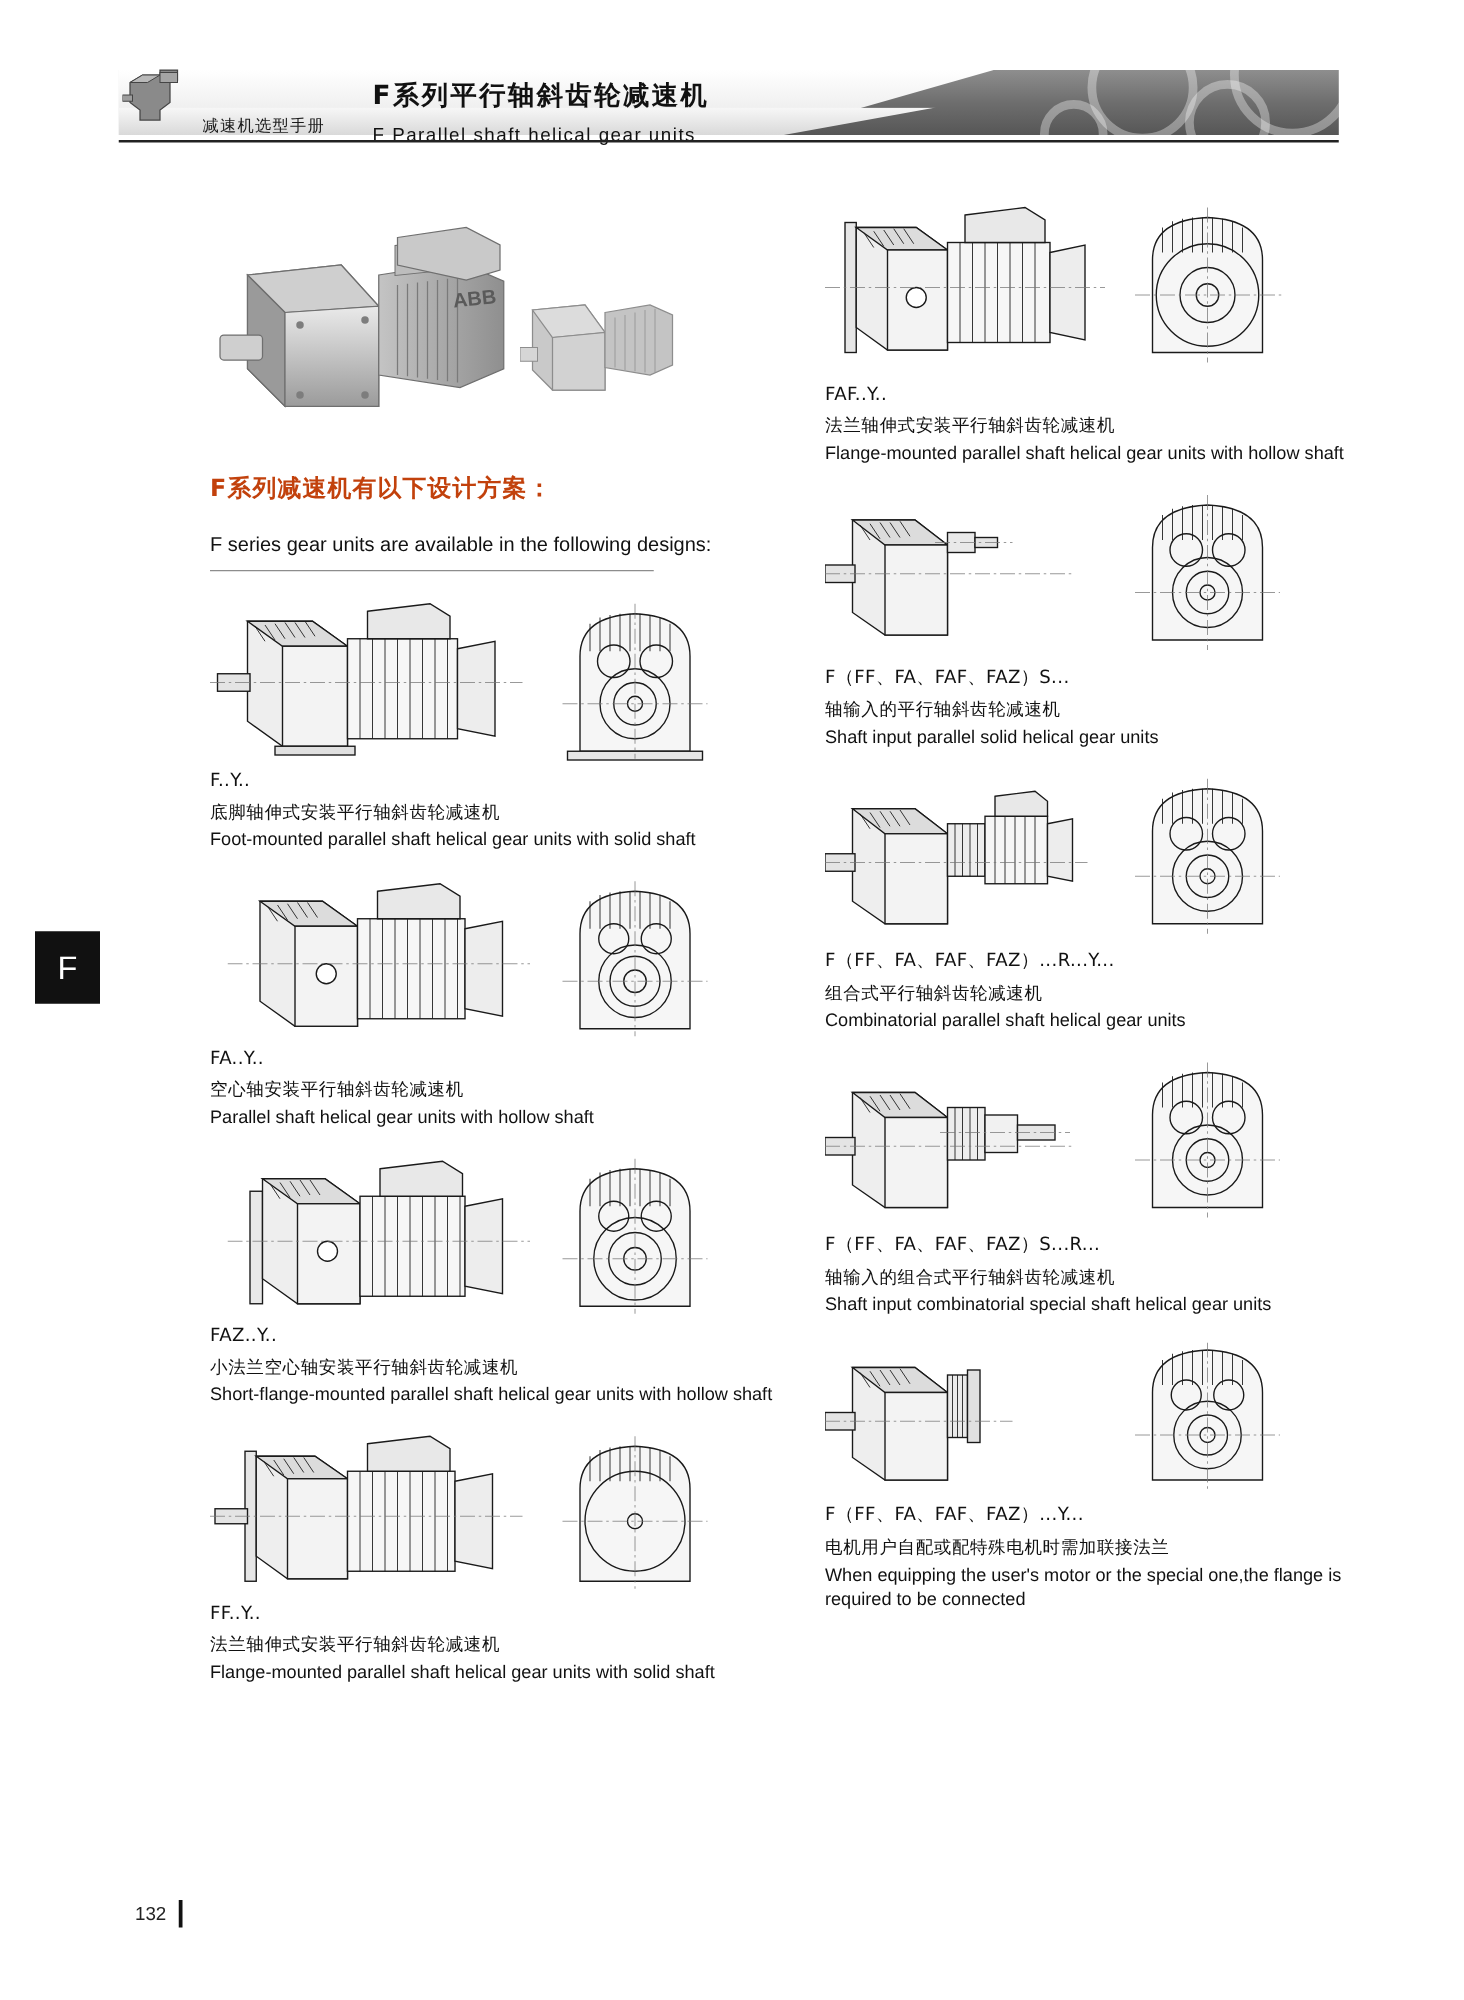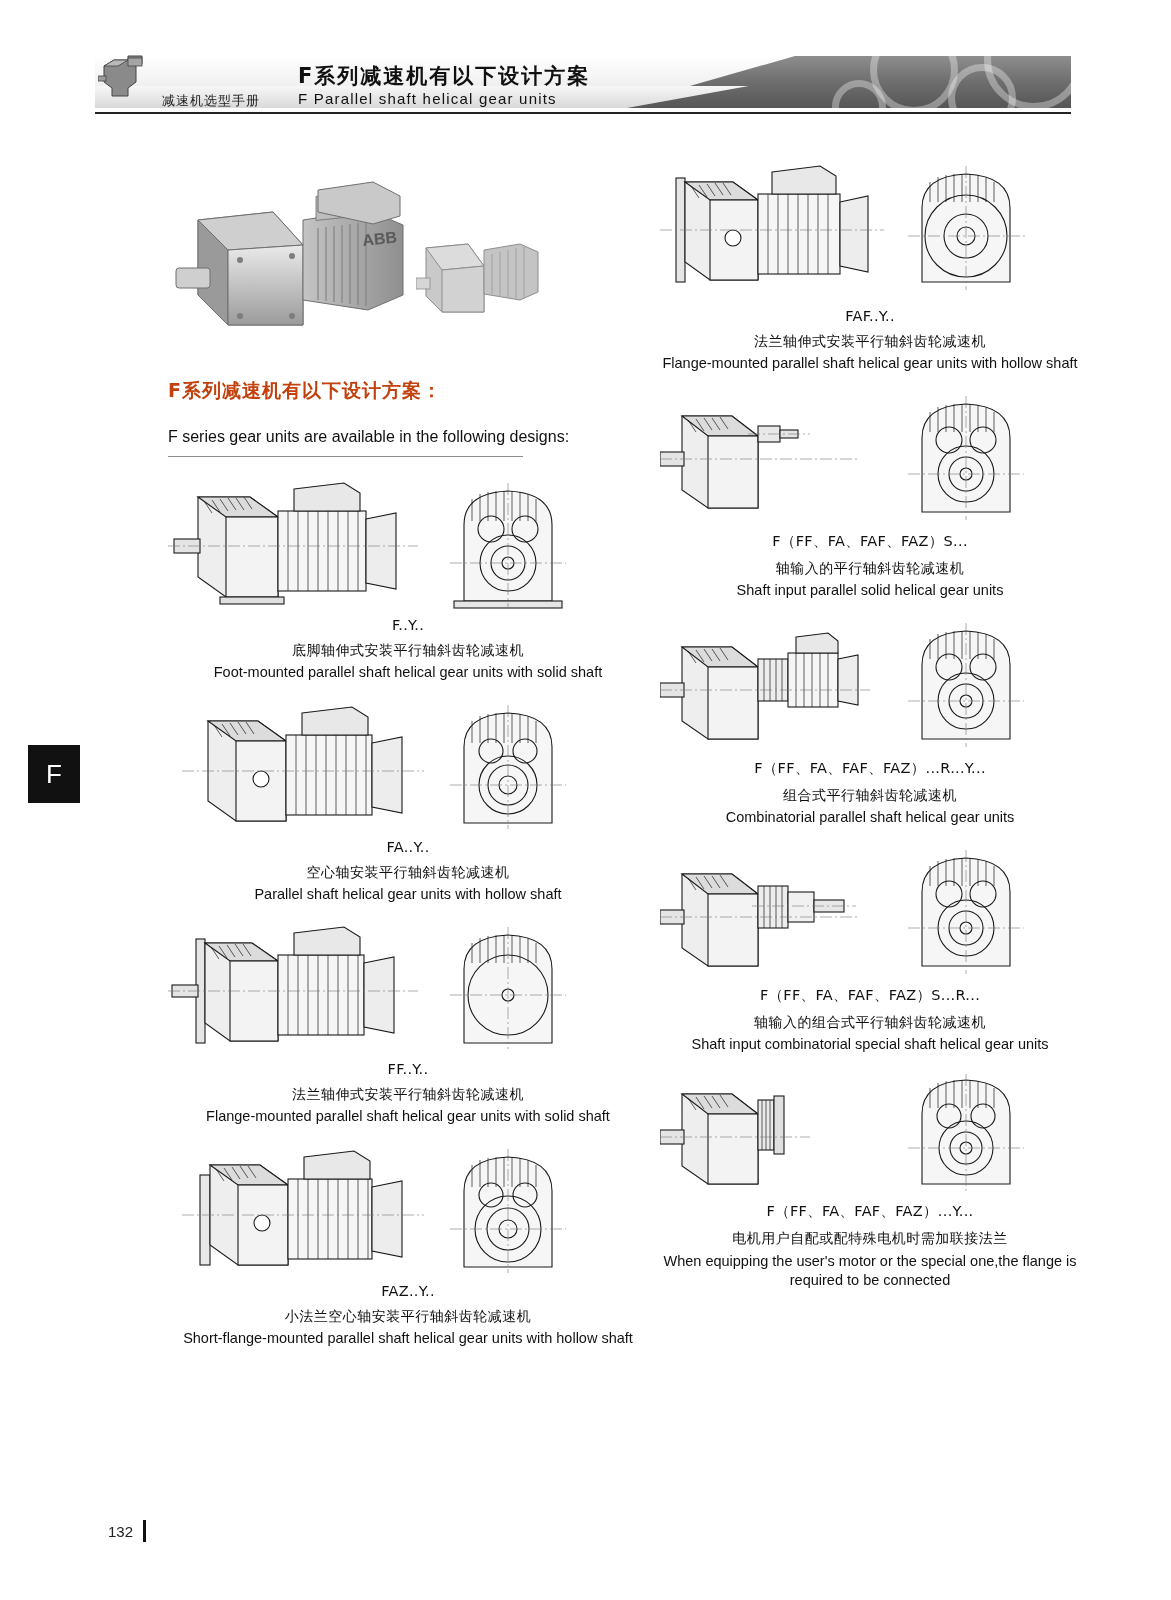--- a/index.html
+++ b/index.html
@@ -63,21 +63,21 @@
     position: absolute;
     left: 298px; top: 62px;
     font-size: 21px;
     font-weight: bold;
     letter-spacing: 2px;
     color: #111;
     font-family: "DejaVu Sans", sans-serif;
   }
   .header-title-en {
     position: absolute;
-    left: 298px; top: 90px;
+    left: 298px; top: 100px;
     font-size: 15px;
     letter-spacing: 1.2px;
     color: #111;
     font-family: "Liberation Sans", sans-serif;
   }
   .header-sub-zh {
     position: absolute;
     left: 162px; top: 92px;
     font-size: 13px;
     color: #1a1a1a;
@@ -155,21 +155,20 @@
   .intro-rule {
     margin-top: 10px;
     width: 355px;
     height: 1px;
     background: #8d8d8d;
   }
 
   
   .caption {
     margin-top: 8px;
-    text-align: center;
   }
   .cap-code {
     font-size: 14.5px;
     color: #111;
     margin-bottom: 7px;
     letter-spacing: 0.3px;
     font-family: "DejaVu Sans", sans-serif;
   }
   .cap-zh {
     font-size: 14px;
@@ -218,21 +217,21 @@
   <div class="header-swoosh2"></div>
 </div>
 
 <svg class="header-logo" viewBox="0 0 58 50">
   <polygon points="6,30 6,14 16,8 30,8 30,4 44,4 44,12 38,12 38,30 30,36 30,44 14,44 14,36" fill="#8a8a8a" stroke="#444" stroke-width="1"></polygon>
   <polygon points="6,14 16,8 30,8 20,14" fill="#b9b9b9" stroke="#444" stroke-width="0.8"></polygon>
   <rect x="30" y="6" width="14" height="8" fill="#a5a5a5" stroke="#444" stroke-width="0.8"></rect>
   <rect x="0" y="24" width="8" height="5" fill="#9d9d9d" stroke="#444" stroke-width="0.8"></rect>
 </svg>
 
-<div class="header-title-zh">F系列减速机有以下设计方案</div>
+<div class="header-title-zh">F系列平行轴斜齿轮减速机</div>
 <div class="header-title-en">F Parallel shaft helical gear units</div>
 <div class="header-sub-zh">减速机选型手册</div>
 <div class="header-rule"></div>
 
 <div class="side-tab">
   <span>F</span>
 </div>
 
 <div class="col-left">
 
@@ -435,20 +434,83 @@
       </svg>
     </div>
     <div class="caption">
       <div class="cap-code">FA..Y..</div>
       <div class="cap-zh">空心轴安装平行轴斜齿轮减速机</div>
       <div class="cap-en">Parallel shaft helical gear units with hollow shaft</div>
     </div>
   </div>
 
   <div class="blk" style="margin-top:18px;">
+    <div class="fig-row" style="padding-left:14px;">
+      <svg class="fig-svg" width="256" height="130" viewBox="0 0 256 130">
+        <g fill="none" stroke="#1a1a1a" stroke-width="1.1">
+          <rect x="18" y="30" width="10" height="90" fill="#e8e8e8"></rect>
+          <polygon points="28,20 28,100 56,120 106,120 106,40 78,20" fill="#eee"></polygon>
+          <polygon points="28,20 78,20 106,40 56,40" fill="#dcdcdc"></polygon>
+          <rect x="56" y="40" width="50" height="80" fill="#f3f3f3"></rect>
+          <g stroke-width="0.7">
+            <line x1="34" y1="24" x2="42" y2="36"></line>
+              <line x1="42" y1="23" x2="50" y2="35"></line>
+            <line x1="50" y1="22" x2="58" y2="34"></line>
+              <line x1="58" y1="21" x2="66" y2="33"></line>
+            <line x1="66" y1="21" x2="74" y2="33"></line>
+          </g>
+          <rect x="106" y="34" width="84" height="80" fill="#f6f6f6"></rect>
+          <g stroke-width="0.7">
+            <line x1="116" y1="34" x2="116" y2="114"></line>
+              <line x1="126" y1="34" x2="126" y2="114"></line>
+            <line x1="136" y1="34" x2="136" y2="114"></line>
+              <line x1="146" y1="34" x2="146" y2="114"></line>
+            <line x1="156" y1="34" x2="156" y2="114"></line>
+              <line x1="166" y1="34" x2="166" y2="114"></line>
+            <line x1="176" y1="34" x2="176" y2="114"></line>
+              <line x1="186" y1="34" x2="186" y2="114"></line>
+          </g>
+          <polygon points="190,42 220,36 220,112 190,106" fill="#ededed"></polygon>
+          <polygon points="122,12 172,6 188,16 188,34 122,34" fill="#e8e8e8"></polygon>
+          <circle cx="80" cy="78" r="8" fill="#fff"></circle>
+          <line x1="0" y1="70" x2="242" y2="70" stroke="#777" stroke-width="0.6" stroke-dasharray="12,3,2,3"></line>
+        </g>
+      </svg>
+      <svg class="fig-svg" width="150" height="130" viewBox="0 0 150 130">
+        <g fill="none" stroke="#1a1a1a" stroke-width="1.1">
+          <path d="M18 122 L18 46 Q18 14 62 12 Q106 14 106 46 L106 122 Z" fill="#f6f6f6"></path>
+          <g stroke-width="0.7">
+            <line x1="26" y1="20" x2="26" y2="42"></line>
+              <line x1="34" y1="15" x2="34" y2="42"></line>
+            <line x1="42" y1="13" x2="42" y2="42"></line>
+              <line x1="50" y1="12" x2="50" y2="42"></line>
+            <line x1="58" y1="12" x2="58" y2="42"></line>
+              <line x1="66" y1="12" x2="66" y2="42"></line>
+            <line x1="74" y1="13" x2="74" y2="42"></line>
+              <line x1="82" y1="15" x2="82" y2="42"></line>
+            <line x1="90" y1="20" x2="90" y2="42"></line>
+          </g>
+          <circle cx="62" cy="84" r="33"></circle>
+          <circle cx="62" cy="84" r="21"></circle>
+          <circle cx="62" cy="84" r="9"></circle>
+          <circle cx="45" cy="50" r="12"></circle>
+          <circle cx="79" cy="50" r="12"></circle>
+          <line x1="62" y1="4" x2="62" y2="128" stroke="#777" stroke-width="0.6" stroke-dasharray="12,3,2,3"></line>
+          <line x1="4" y1="84" x2="120" y2="84" stroke="#777" stroke-width="0.6" stroke-dasharray="12,3,2,3"></line>
+        </g>
+      </svg>
+    </div>
+    <div class="caption">
+      <div class="cap-code">FAZ..Y..</div>
+      <div class="cap-zh">小法兰空心轴安装平行轴斜齿轮减速机</div>
+      <div class="cap-en">Short-flange-mounted parallel shaft helical gear units with hollow shaft</div>
+    </div>
+  </div>
+
+  <div class="blk" style="margin-top:18px;">
     <div class="fig-row">
       <svg class="fig-svg" width="270" height="130" viewBox="0 0 270 130">
         <g fill="none" stroke="#1a1a1a" stroke-width="1.1">
           <rect x="28" y="16" width="9" height="104" fill="#e6e6e6"></rect>
           <polygon points="37,20 37,100 62,118 110,118 110,38 84,20" fill="#eee"></polygon>
           <polygon points="37,20 84,20 110,38 62,38" fill="#dcdcdc"></polygon>
           <rect x="62" y="38" width="48" height="80" fill="#f3f3f3"></rect>
           <g stroke-width="0.7">
             <line x1="43" y1="24" x2="51" y2="36"></line>
               <line x1="51" y1="23" x2="59" y2="35"></line>
@@ -494,83 +556,20 @@
         </g>
       </svg>
     </div>
     <div class="caption">
       <div class="cap-code">FF..Y..</div>
       <div class="cap-zh">法兰轴伸式安装平行轴斜齿轮减速机</div>
       <div class="cap-en">Flange-mounted parallel shaft helical gear units with solid shaft</div>
     </div>
   </div>
 
-  <div class="blk" style="margin-top:18px;">
-    <div class="fig-row" style="padding-left:14px;">
-      <svg class="fig-svg" width="256" height="130" viewBox="0 0 256 130">
-        <g fill="none" stroke="#1a1a1a" stroke-width="1.1">
-          <rect x="18" y="30" width="10" height="90" fill="#e8e8e8"></rect>
-          <polygon points="28,20 28,100 56,120 106,120 106,40 78,20" fill="#eee"></polygon>
-          <polygon points="28,20 78,20 106,40 56,40" fill="#dcdcdc"></polygon>
-          <rect x="56" y="40" width="50" height="80" fill="#f3f3f3"></rect>
-          <g stroke-width="0.7">
-            <line x1="34" y1="24" x2="42" y2="36"></line>
-              <line x1="42" y1="23" x2="50" y2="35"></line>
-            <line x1="50" y1="22" x2="58" y2="34"></line>
-              <line x1="58" y1="21" x2="66" y2="33"></line>
-            <line x1="66" y1="21" x2="74" y2="33"></line>
-          </g>
-          <rect x="106" y="34" width="84" height="80" fill="#f6f6f6"></rect>
-          <g stroke-width="0.7">
-            <line x1="116" y1="34" x2="116" y2="114"></line>
-              <line x1="126" y1="34" x2="126" y2="114"></line>
-            <line x1="136" y1="34" x2="136" y2="114"></line>
-              <line x1="146" y1="34" x2="146" y2="114"></line>
-            <line x1="156" y1="34" x2="156" y2="114"></line>
-              <line x1="166" y1="34" x2="166" y2="114"></line>
-            <line x1="176" y1="34" x2="176" y2="114"></line>
-              <line x1="186" y1="34" x2="186" y2="114"></line>
-          </g>
-          <polygon points="190,42 220,36 220,112 190,106" fill="#ededed"></polygon>
-          <polygon points="122,12 172,6 188,16 188,34 122,34" fill="#e8e8e8"></polygon>
-          <circle cx="80" cy="78" r="8" fill="#fff"></circle>
-          <line x1="0" y1="70" x2="242" y2="70" stroke="#777" stroke-width="0.6" stroke-dasharray="12,3,2,3"></line>
-        </g>
-      </svg>
-      <svg class="fig-svg" width="150" height="130" viewBox="0 0 150 130">
-        <g fill="none" stroke="#1a1a1a" stroke-width="1.1">
-          <path d="M18 122 L18 46 Q18 14 62 12 Q106 14 106 46 L106 122 Z" fill="#f6f6f6"></path>
-          <g stroke-width="0.7">
-            <line x1="26" y1="20" x2="26" y2="42"></line>
-              <line x1="34" y1="15" x2="34" y2="42"></line>
-            <line x1="42" y1="13" x2="42" y2="42"></line>
-              <line x1="50" y1="12" x2="50" y2="42"></line>
-            <line x1="58" y1="12" x2="58" y2="42"></line>
-              <line x1="66" y1="12" x2="66" y2="42"></line>
-            <line x1="74" y1="13" x2="74" y2="42"></line>
-              <line x1="82" y1="15" x2="82" y2="42"></line>
-            <line x1="90" y1="20" x2="90" y2="42"></line>
-          </g>
-          <circle cx="62" cy="84" r="33"></circle>
-          <circle cx="62" cy="84" r="21"></circle>
-          <circle cx="62" cy="84" r="9"></circle>
-          <circle cx="45" cy="50" r="12"></circle>
-          <circle cx="79" cy="50" r="12"></circle>
-          <line x1="62" y1="4" x2="62" y2="128" stroke="#777" stroke-width="0.6" stroke-dasharray="12,3,2,3"></line>
-          <line x1="4" y1="84" x2="120" y2="84" stroke="#777" stroke-width="0.6" stroke-dasharray="12,3,2,3"></line>
-        </g>
-      </svg>
-    </div>
-    <div class="caption">
-      <div class="cap-code">FAZ..Y..</div>
-      <div class="cap-zh">小法兰空心轴安装平行轴斜齿轮减速机</div>
-      <div class="cap-en">Short-flange-mounted parallel shaft helical gear units with hollow shaft</div>
-    </div>
-  </div>
-
 </div>
 
 <div class="col-right">
 
   <div class="blk">
     <div class="fig-row">
       <svg class="fig-svg" width="236" height="150" viewBox="0 0 236 150">
         <g fill="none" stroke="#1a1a1a" stroke-width="1.1">
           <rect x="16" y="28" width="9" height="104" fill="#e6e6e6"></rect>
           <polygon points="25,32 25,112 50,130 98,130 98,50 73,32" fill="#eee"></polygon>

